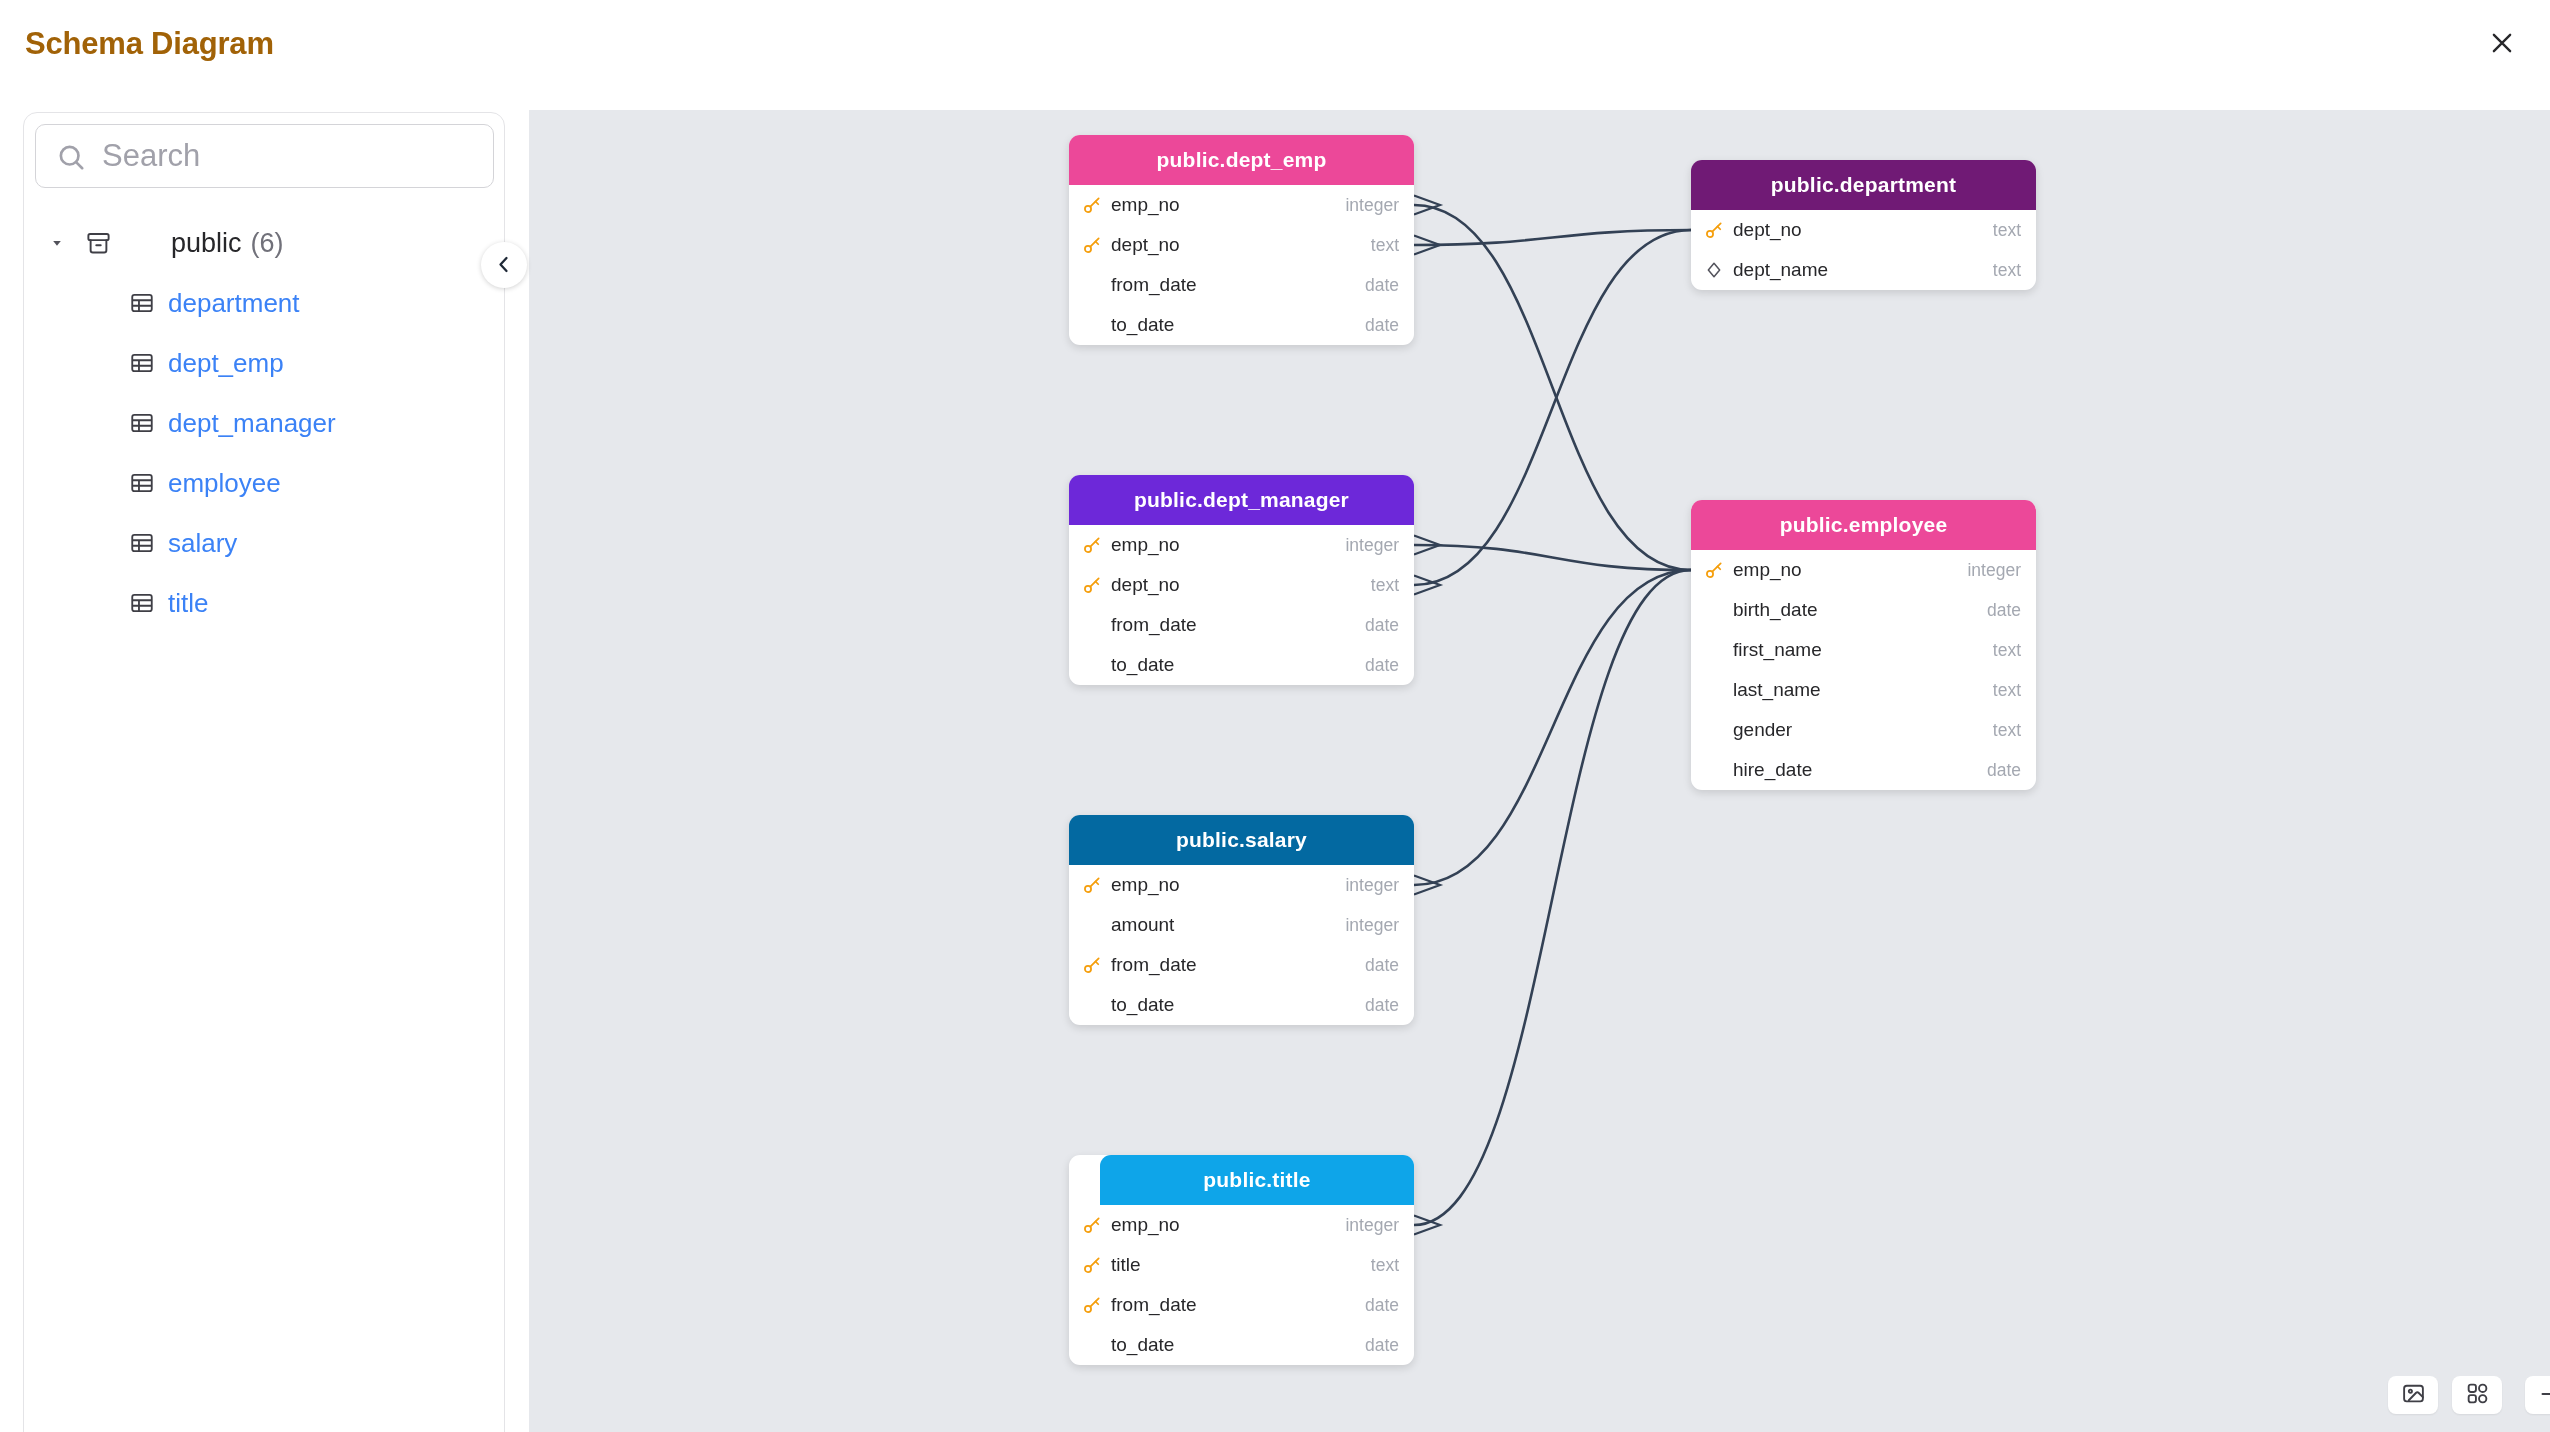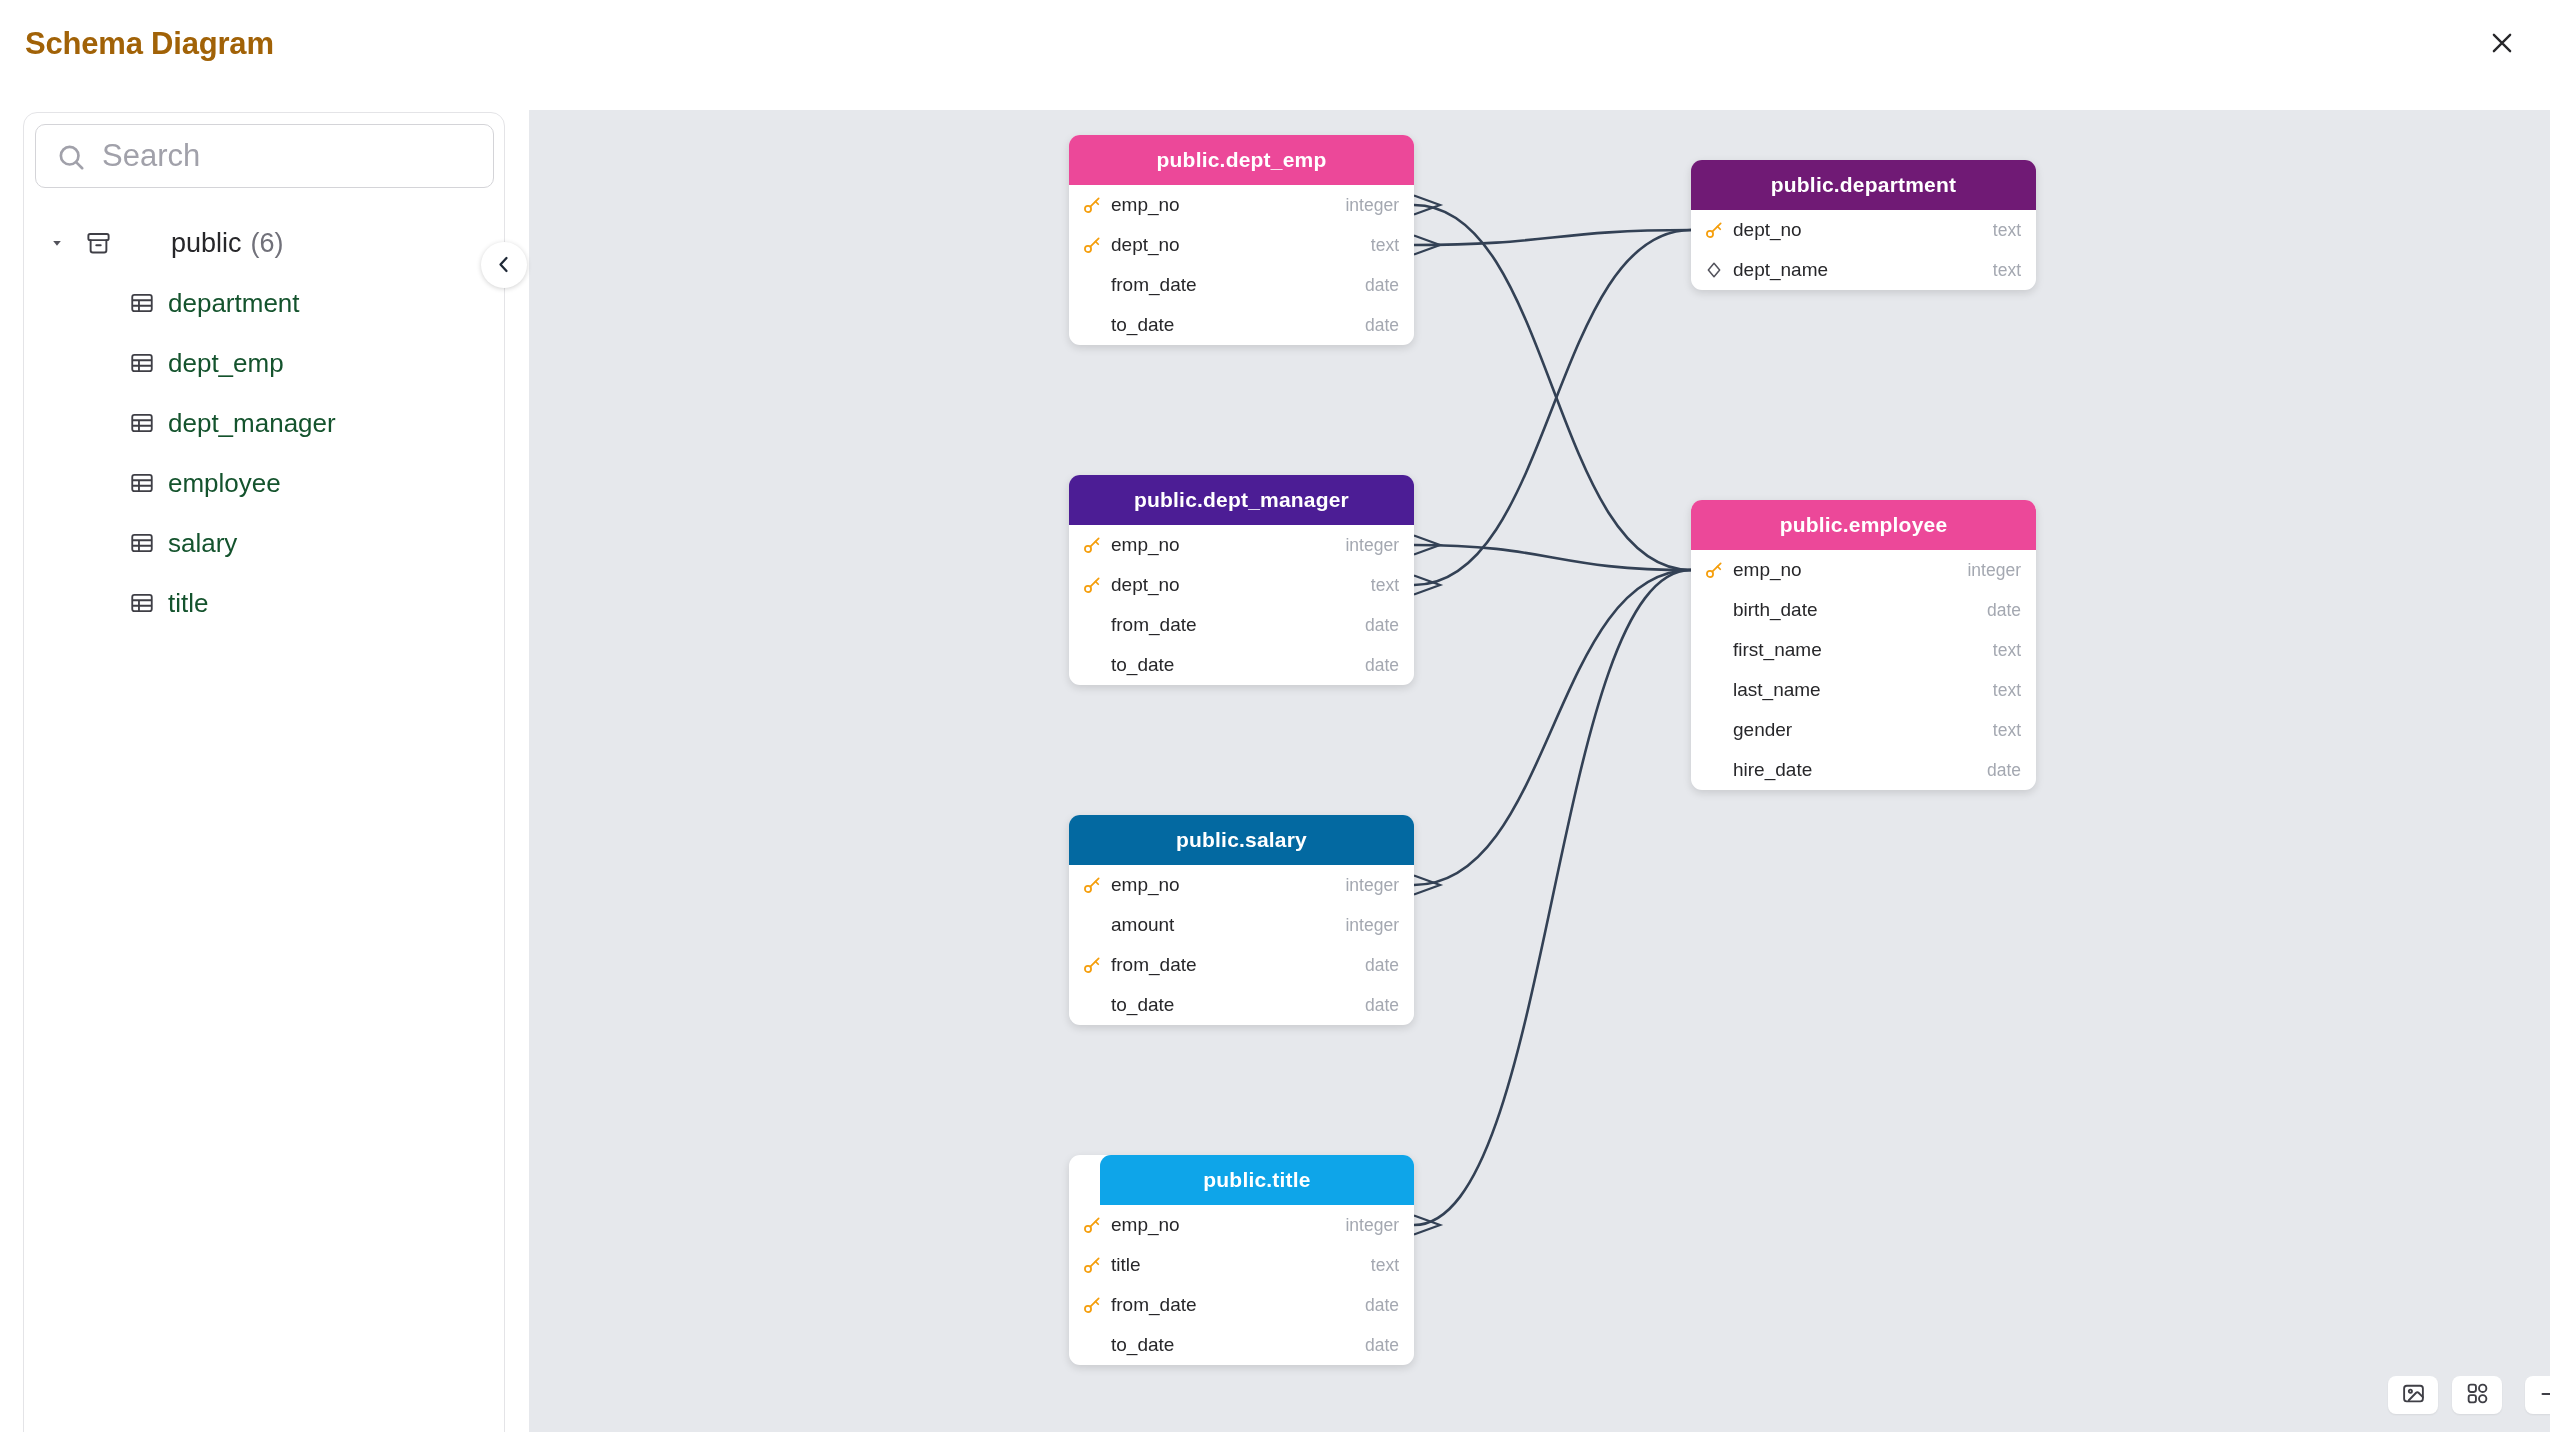--- a/index.html
+++ b/index.html
@@ -31,21 +31,21 @@
 
   .tree { padding-top:25px; }
   .schema-row { height:60px; display:flex; align-items:center; padding-left:26px; cursor:pointer; }
   .schema-row .caret { width:14px; height:14px; margin-right:21px; flex:none; }
   .schema-row .schema-icon { width:27px; height:27px; margin-right:11px; flex:none; }
   .schema-name { font-size:27px; color:#27272a; font-weight:500;margin-left:48px; }
   .schema-count { font-size:27px; color:#71717a; margin-left:9px; }
 
   .table-row { height:60px; display:flex; align-items:center; padding-left:105px; cursor:pointer; }
   .table-row .tbl-icon { width:26px; height:26px; margin-right:13px; flex:none; }
-  .table-row .tbl-label { font-size:26px; color:#14532d; }
+  .table-row .tbl-label { font-size:26px; color:#3b82f6; }
 
   .collapse-btn {
     position:absolute; left:481px; top:242px; width:46px; height:46px; border-radius:50%;
     background:#fff; border:none; z-index:3; cursor:pointer;
     box-shadow:0 1px 5px rgba(0,0,0,0.18); display:flex; align-items:center; justify-content:center; padding:0;
   }
   .collapse-btn svg { width:24px; height:24px; }
 
   
   .canvas { position:absolute; left:529px; top:110px; width:2211px; height:1322px; background:#e6e8ec; overflow:hidden; z-index:1; }
@@ -257,21 +257,21 @@
           <span class="icon-slot">
             <svg viewBox="0 0 24 24" fill="none" stroke="#52525b" stroke-width="1.8" stroke-linejoin="round">
               <path d="M12 4 L18.8 12 L12 20 L5.2 12 Z"></path>
             </svg>
           </span>
           <span class="col-name">dept_name</span>
           <span class="col-type">text</span>
         </div>
       </div>
       <div class="node" style="left: 540px; top: 365px;">
-        <div class="node-header" style="background: #4c1d95;">public.dept_manager</div>
+        <div class="node-header" style="background: #6d28d9;">public.dept_manager</div>
         <div class="node-row">
           <span class="icon-slot">
             <svg viewBox="0 0 24 24" fill="none" stroke="#F59E0B" stroke-width="2.1" stroke-linecap="round" stroke-linejoin="round">
               <circle cx="7.2" cy="16.8" r="3.7"></circle>
               <path d="M10 14 L20 4"></path>
               <path d="M16.2 7.8 L19.5 11.1"></path>
             </svg>
           </span>
           <span class="col-name">emp_no</span>
           <span class="col-type">integer</span>

